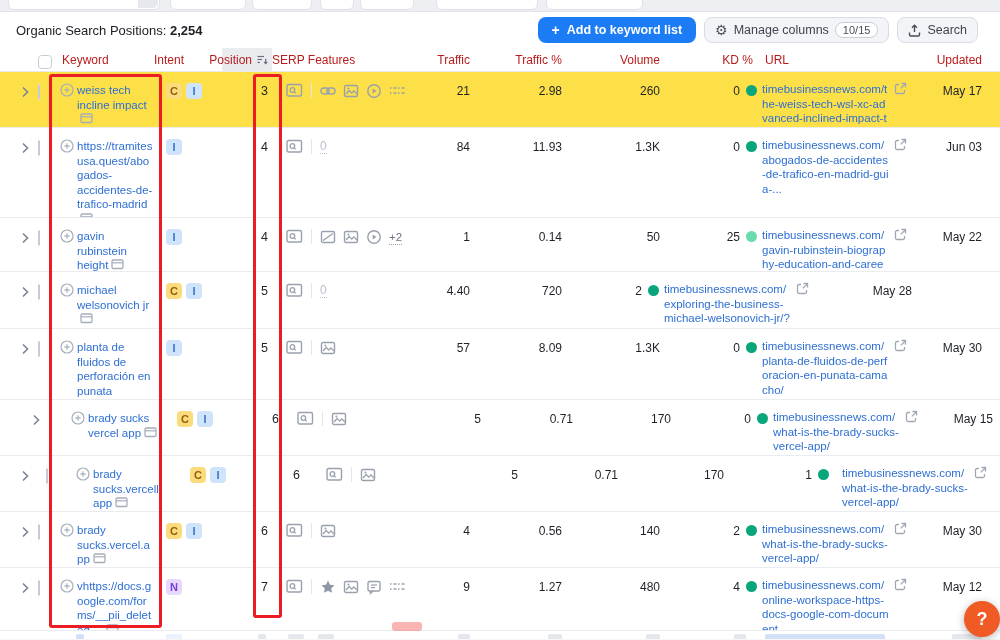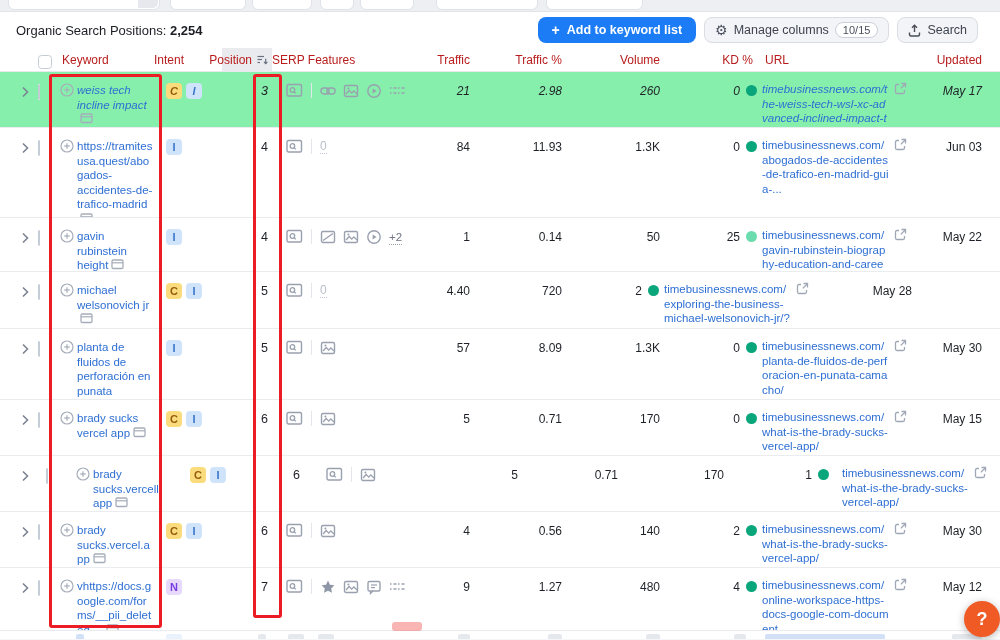--- a/index.html
+++ b/index.html
@@ -24,21 +24,21 @@
   .mini-pill { border:1px solid #c9cfd8; background:#fff; border-radius:9px; font-size:11px; color:#4a505c; padding:1px 7px; }
   .gear { font-size:14px; color:#4c5260; line-height:1; }
 
   
   .grid { display:grid; grid-template-columns:36px 24px 94px 68px 50px 158px 44px 92px 98px 98px 158px 70px; }
   .thead { height:24px; border-bottom:1px solid #e7e9ed; align-items:stretch; font-size:12px; color:#b91c1c; }
   .thead > div { display:flex; align-items:center; }
   .th-right { justify-content:flex-end; padding-right:4px; }
   .th-pos { background:#e9ebef; justify-content:flex-end; padding-right:4px; gap:5px; }
   .row { border-bottom:1px solid #eaecef; overflow:hidden; position:relative; font-size:12px; color:#1e2127; }
-  .row.hl { background:#86efac;font-style:italic; }
+  .row.hl { background:#fde047; }
   .cell-chevron { padding:14px 0 0 21px; }
   .cell-cb { padding-top:13px; padding-left:2px; }
   .cb { width:14px; height:14px; border:1.4px solid #c6ccd6; border-radius:3.5px; background:#fff; }
   .cell-kw { display:flex; gap:3px; padding-top:11px; }
   .kw-link { color:#2e6fd3; text-decoration:none; font-size:11.5px; line-height:14.5px; width:76px; overflow-wrap:anywhere; word-break:break-word; }
   .kw-card { display:inline-block; vertical-align:-1px; margin-left:3px; }
   .cell-intent { display:flex; gap:4px; padding:11px 0 0 12px; align-items:flex-start; }
   .badge { width:16px; height:16px; border-radius:4px; font-size:11px; font-weight:bold; display:flex; align-items:center; justify-content:center; }
   .badge-C { background:#fbdc7d; color:#935c0c; }
   .badge-I { background:#cfe4fb; color:#3a77c9; }
@@ -458,21 +458,21 @@
           <span class="url-ext">
             <svg width="13" height="13" viewBox="0 0 13 13" stroke="#a0a7b4" fill="none" stroke-width="1.3">
               <path d="M5 2.5H3A1.5 1.5 0 0 0 1.5 4v6A1.5 1.5 0 0 0 3 11.5h6A1.5 1.5 0 0 0 10.5 10V8"></path>
               <path d="M7.5 1.5h4v4"></path>
               <path d="M11.2 2L6.8 6.4"></path>
             </svg>
           </span>
         </div>
         <div class="cell-upd">May 30</div>
       </div>
-      <div class="grid row" style="height: 56px;">
+      <div class="grid row" style="height: 56px; padding-left: 11px;">
         <div class="cell-chevron"><span><svg width="8" height="12" viewBox="0 0 8 12" fill="none" stroke="#7c8492" stroke-width="1.6">
               <path d="M2 1.5L6.5 6 2 10.5"></path>
             </svg></span></div>
         <div class="cell-cb"><span class="cb"></span></div>
         <div class="cell-kw">
           <span>
             <svg width="14" height="14" viewBox="0 0 14 14" stroke="#a6adba" fill="none" stroke-width="1.2">
               <circle cx="7" cy="7" r="6"></circle>
               <line x1="7" y1="4.2" x2="7" y2="9.8"></line>
               <line x1="4.2" y1="7" x2="9.8" y2="7"></line>

